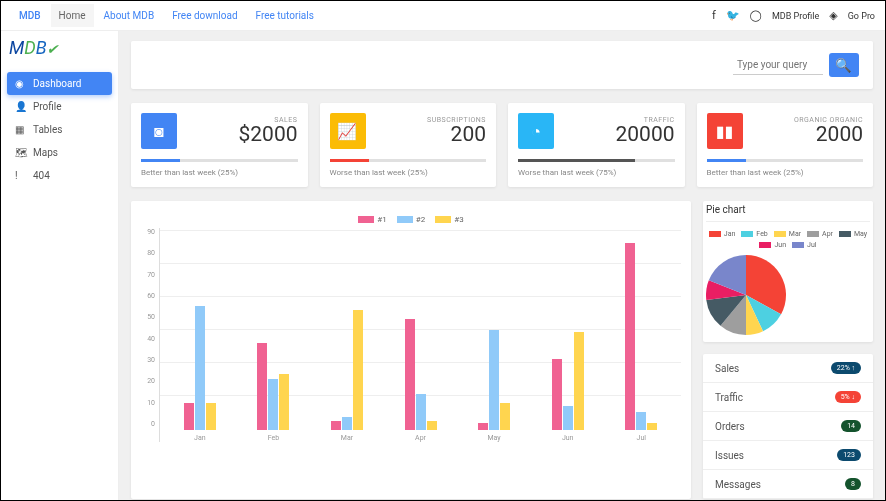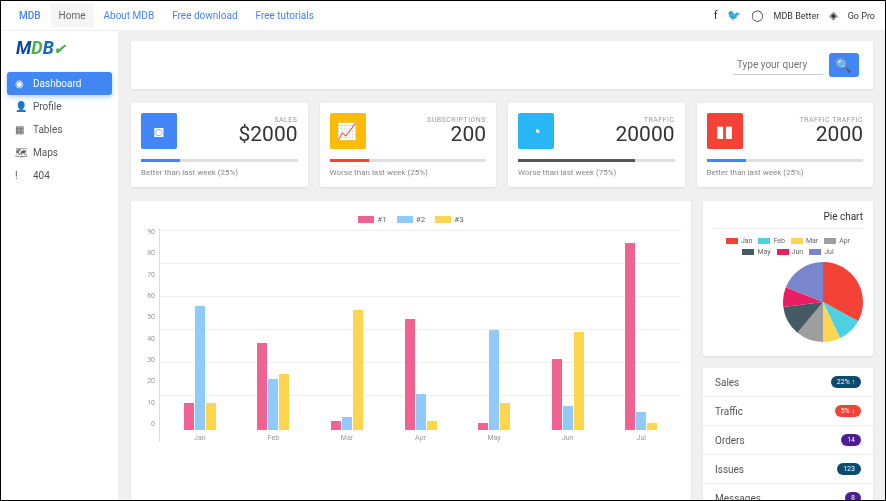--- a/index.html
+++ b/index.html
@@ -5,21 +5,21 @@
 *{box-sizing:border-box;margin:0;padding:0;font-family:-apple-system,BlinkMacSystemFont,'Segoe UI',Roboto,sans-serif}
 body{background:#f0f0f0;width:886px;height:501px;overflow:hidden;border:1px solid #000}
 .topnav{height:30px;background:#fff;display:flex;align-items:center;padding:0 10px;font-size:10px;border-bottom:1px solid #eee}
 .topnav-left{display:flex;gap:2px}
 .topnav-left a{padding:6px 8px;color:#4285f4;text-decoration:none}
 .topnav-left a.active{background:#f5f5f5;color:#666}
 .topnav-right{margin-left:auto;display:flex;gap:10px;align-items:center;color:#333;font-size:9px}
 .topnav-right .icn{font-size:11px}
 .main{display:flex;height:calc(100% - 30px)}
 .sidebar{width:118px;background:#fff;border-right:1px solid #eee}
-.logo{padding:6px 15px;font-size:18px;font-weight:bold;font-style:italic}
+.logo{padding:6px 8px;font-size:18px;font-weight:normal;font-style:italic}
 .logo .m{color:#0d47a1}.logo .d{color:#4caf50}.logo .b{color:#1565c0}.logo .v{color:#4caf50;font-size:14px}
 .sidemenu{list-style:none;padding:8px 6px}
 .sidemenu li{display:flex;align-items:center;gap:8px;padding:6px 8px;font-size:10px;color:#555;cursor:pointer;border-radius:3px}
 .sidemenu li.active{background:#4285f4;color:#fff;box-shadow:0 2px 5px rgba(66,133,244,.4)}
 .sidemenu .mi{width:10px;font-size:10px}
 .content{flex:1;padding:10px 12px;overflow:auto}
 .card{background:#fff;border-radius:2px;box-shadow:0 1px 3px rgba(0,0,0,.08)}
 .bcrow{display:flex;align-items:center;padding:12px 14px;margin-bottom:14px}
 .bc{font-size:14px}
 .bc a{color:#4285f4;text-decoration:none}
@@ -45,47 +45,47 @@
 .chartarea{display:flex;height:214px}
 .yaxis{display:flex;flex-direction:column;justify-content:space-between;font-size:7px;color:#999;padding-right:4px;text-align:right;width:18px;padding-bottom:14px}
 .plot{flex:1;display:flex;align-items:flex-end;border-left:1px solid #ddd;gap:2px;padding:0 4px;position:relative}
 .plot::before{content:'';position:absolute;left:0;right:0;top:0;bottom:14px;background:repeating-linear-gradient(to top,transparent,transparent 32px,#eee 32px,#eee 33px)}
 .mg{flex:1;display:flex;flex-direction:column;align-items:center;z-index:1}
 .bars{display:flex;gap:1px;align-items:flex-end;height:200px;width:100%;justify-content:center}
 .bar{width:10px}
 .bar.c1{background:#f06292}.bar.c2{background:#90caf9}.bar.c3{background:#ffd54f}
 .xl{font-size:7px;color:#999;margin-top:4px}
 .side2{width:170px;display:flex;flex-direction:column;gap:12px}
-.pie{padding:10px;text-align:right}
+.pie{padding:3px;text-align:left}
 .pie h4{font-size:10px;font-weight:normal;color:#333;padding-bottom:6px;border-bottom:1px solid #eee;margin-bottom:8px}
 .pielegend{display:flex;flex-wrap:wrap;gap:3px 6px;font-size:7px;color:#666;justify-content:center;margin-bottom:6px}
 .pielegend span{display:flex;align-items:center}
 .pielegend i{width:12px;height:6px;margin-right:3px}
 .list{padding:0}
 .lrow{display:flex;align-items:center;justify-content:space-between;padding:8px 12px;font-size:10px;color:#555;border-bottom:1px solid #eee}
 .badge{font-size:7px;padding:2px 6px;border-radius:8px;color:#fff}
-.badge.g{background:#0c4a6e}.badge.r{background:#f44336}.badge.b{background:#4c1d95}.badge.c{background:#0c4a6e}
+.badge.g{background:#0c4a6e}.badge.r{background:#f44336}.badge.b{background:#14532d}.badge.c{background:#0c4a6e}
 svg.pc{width:80px;height:80px}
 </style>
 </head>
 <body>
 
 <div class="topnav">
   <div class="topnav-left" id="tn-left">
       <a href="#" style="font-weight:500">MDB</a>
       <a href="#" class="active">Home</a>
       <a href="#" class="">About MDB</a>
       <a href="#" class="">Free download</a>
       <a href="#" class="">Free tutorials</a>
     </div>
   <div class="topnav-right">
     <span class="icn">f</span>
     <span class="icn">🐦</span>
     <span class="icn">◯</span>
-    <span>MDB Better</span>
+    <span>MDB Profile</span>
     <span class="icn">◈</span>
     <span>Go Pro</span>
   </div>
 </div>
 
 <div class="main">
   <div class="sidebar">
     <div class="logo">
       <span class="m">M</span><span class="d">D</span><span class="b">B</span><span class="v">✔</span>
     </div>
@@ -160,21 +160,21 @@
     </div>
     <div class="pbar">
             <div style="width:75%;background:#555"></div>
           </div>
     <div class="stat-foot">Worse than last week (75%)</div>
   </div>
         <div class="card stat">
     <div class="stat-top">
       <div class="ibox red">▮▮</div>
       <div class="stat-txt">
-              <div class="stat-lbl">TRAFFIC TRAFFIC</div>
+              <div class="stat-lbl">ORGANIC ORGANIC</div>
               <div class="stat-val">2000</div>
             </div>
     </div>
     <div class="pbar">
             <div style="width:25%;background:#4285f4"></div>
           </div>
     <div class="stat-foot">Better than last week (25%)</div>
   </div>
       </div>
 

